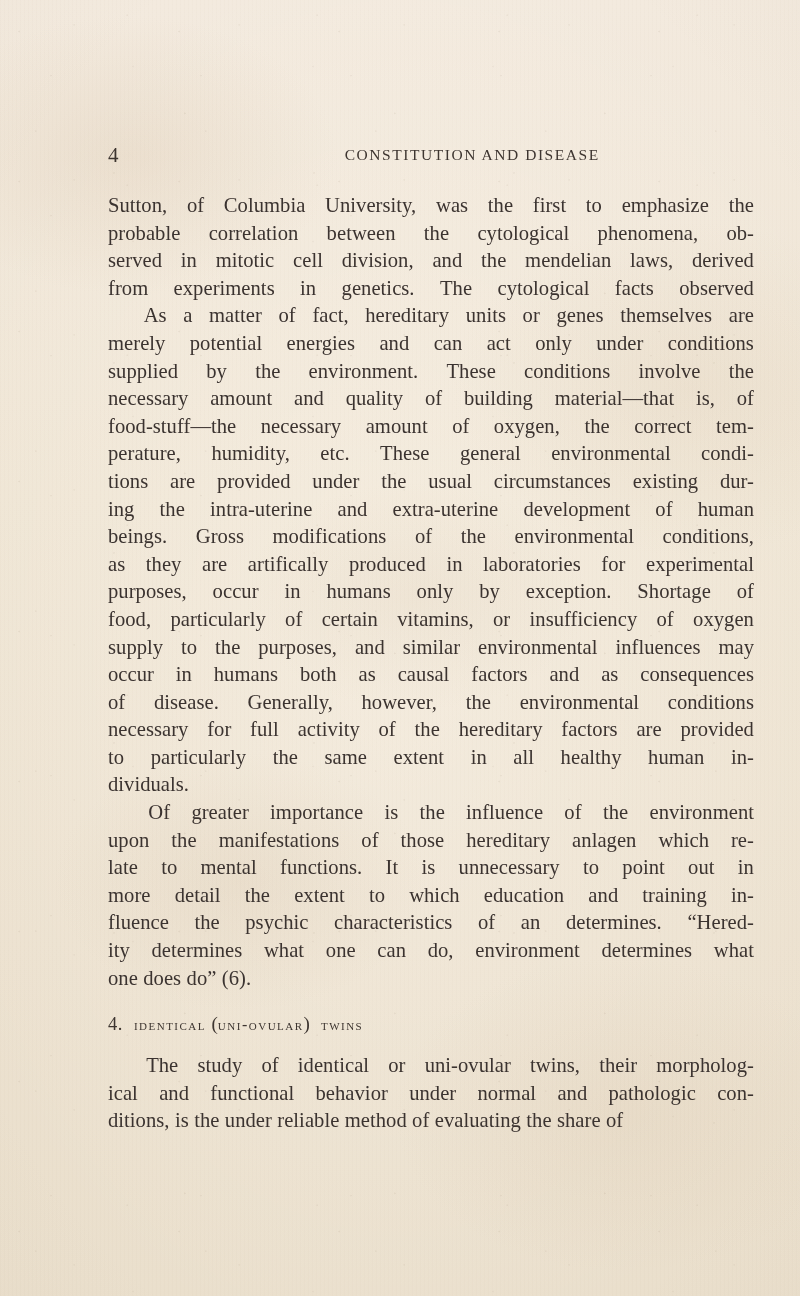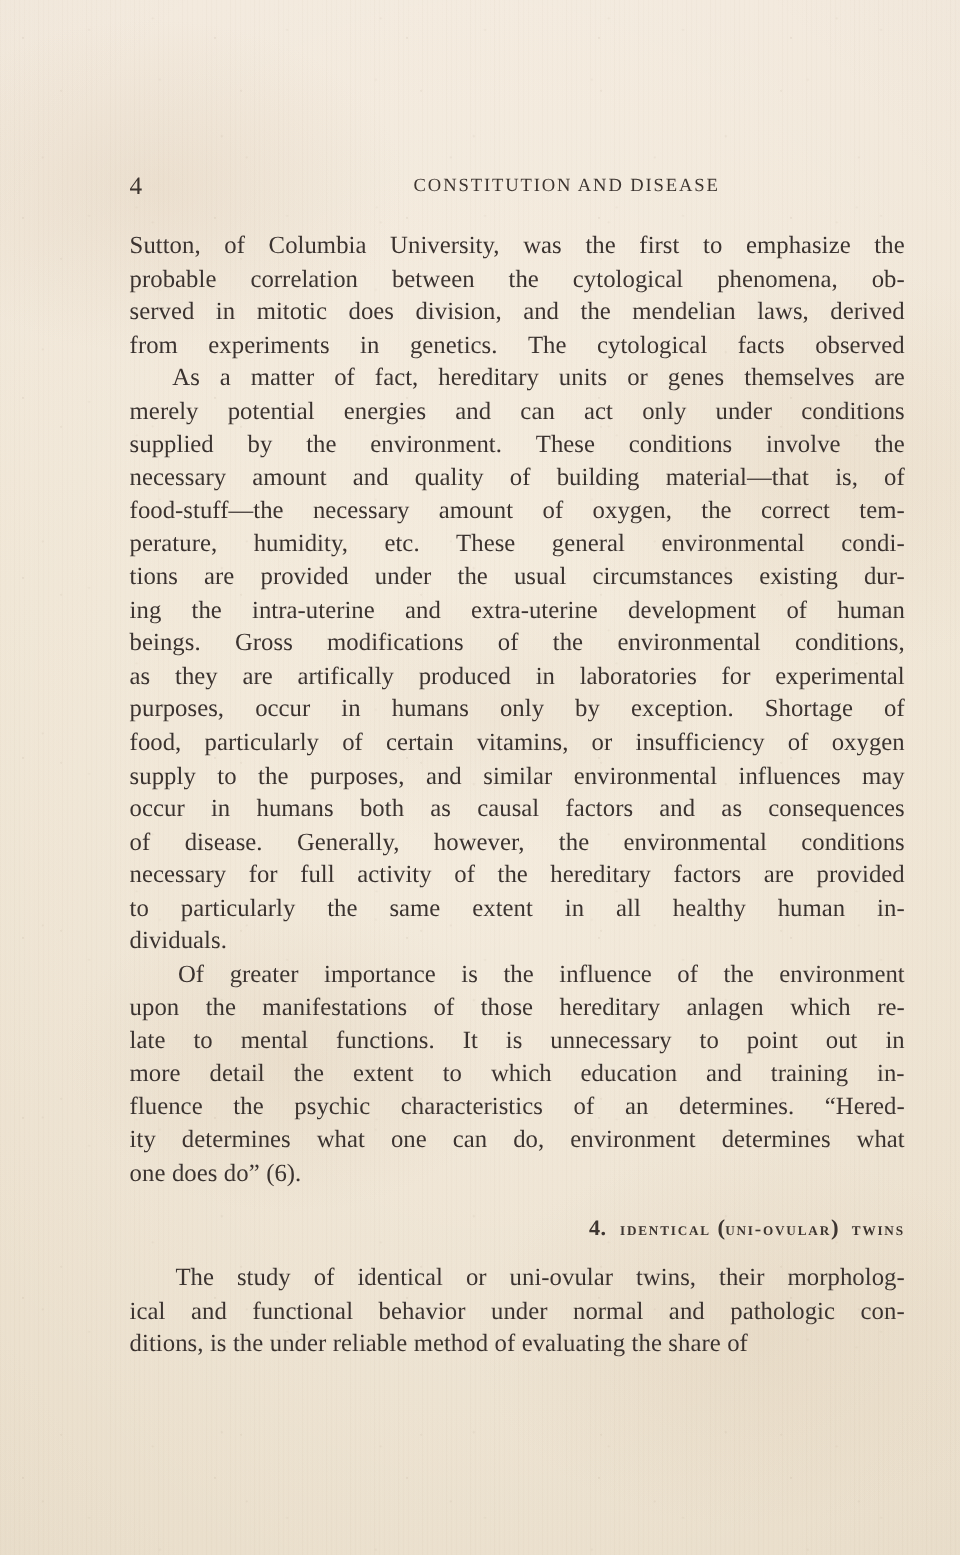--- a/index.html
+++ b/index.html
@@ -124,22 +124,22 @@
   .indent {
     display: inline-block;
     width: 19px;
   }
 
   
   .section-head {
     margin: 0;
     padding-top: 19px;
     padding-bottom: 14px;
-    text-align: right;
-    font-weight: bold;
+    text-align: left;
+    font-weight: normal;
     font-size: 16px;
     line-height: 26px;
     letter-spacing: 1.5px;
     color: #3d3530;
   }
   .section-head .num {
     font-size: 18.5px;
     letter-spacing: 0.5px;
   }
   .section-head .sc {
@@ -182,21 +182,21 @@
           <span class="w">between</span>
           <span class="w">the</span>
           <span class="w">cytological</span>
           <span class="w">phenomena,</span>
           <span class="w">ob-</span>
         </span>
         <span class="ln j">
           <span class="w">served</span>
           <span class="w">in</span>
           <span class="w">mitotic</span>
-          <span class="w">does</span>
+          <span class="w">cell</span>
           <span class="w">division,</span>
           <span class="w">and</span>
           <span class="w">the</span>
           <span class="w">mendelian</span>
           <span class="w">laws,</span>
           <span class="w">derived</span>
         </span>
         <span class="ln j">
           <span class="w">from</span>
           <span class="w">experiments</span>

